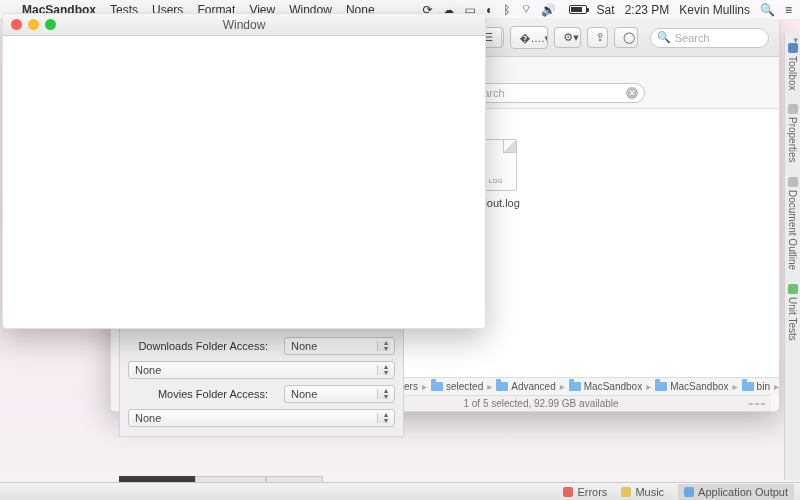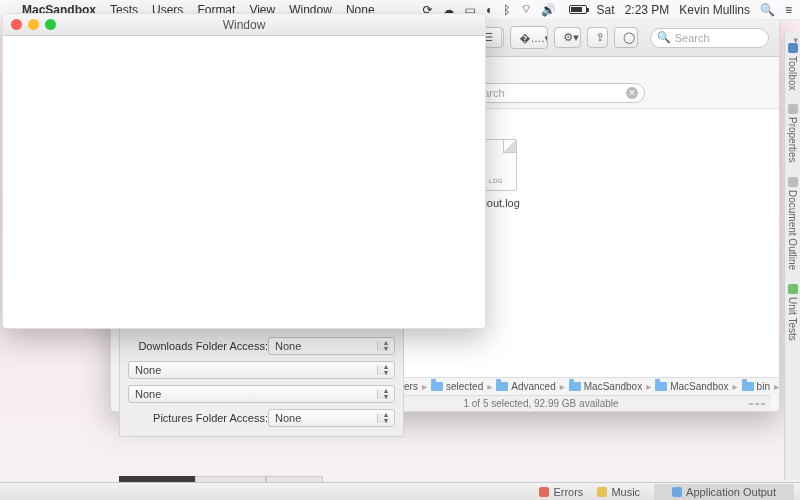--- a/index.html
+++ b/index.html
@@ -58,39 +58,39 @@
 
 
 .sidebar{position:absolute;left:0;top:58px;width:200px;bottom:0;background:#f3f1f2;border-right:1px solid #ddd;font-size:11px;padding:6px 0;}
 .sidebar .heading{color:#9a9a9a;font-size:10px;padding:8px 12px 3px;}
 .sidebar .item{display:flex;align-items:center;gap:6px;padding:3px 12px 3px 16px;color:#444;}
 .sidebar .item .ico{width:14px;height:11px;}
 
 
 #settings-panel { position:absolute; left:119px; top:327px; width:285px; background:#efefef; border:1px solid #d5d5d5; font-size:11px;}
 #settings-panel .rows{padding:6px 0;}
-#settings-panel .row{display:flex;align-items:center;padding:3px 8px;gap:0;}
+#settings-panel .row{display:flex;align-items:center;padding:3px 8px;gap:16px;}
 #settings-panel .row label{width:140px;text-align:right;color:#333;}
 .pop{flex:1;height:18px;border:1px solid #c5c5c5;border-radius:3px;background:linear-gradient(#fdfdfd,#efefef);display:flex;align-items:center;padding:0 6px;position:relative;font-size:11px;color:#444;}
 .pop::after{content:"";position:absolute;right:4px;top:3px;bottom:3px;width:12px;border-left:1px solid #ccc;background:linear-gradient(#f5f5f5,#e5e5e5);}
 .pop .arrows{position:absolute;right:6px;top:2px;font-size:8px;line-height:6px;color:#666;z-index:1;}
 
 
 #bottom-tabs{position:absolute;left:119px;top:476px;display:flex;font-size:11px;}
 #bottom-tabs span{padding:4px 10px;background:#e5e5e5;border:1px solid #c8c8c8;border-bottom:none;}
 #bottom-tabs span.active{background:#3d3d3d;color:#fff;border-color:#3d3d3d;}
 
 
 #bottom-bar{position:absolute;left:0;right:0;bottom:0;height:18px;background:linear-gradient(#f2f2f2,#e3e3e3);border-top:1px solid #c9c9c9;display:flex;align-items:center;justify-content:flex-end;padding:0 6px;gap:14px;font-size:11px;color:#555;}
 #bottom-bar .item{display:flex;align-items:center;gap:4px;justify-content:center;}
 .sq{width:10px;height:10px;border-radius:2px;display:inline-block;}
 .sq.red{background:#e06b5f;}
 .sq.yel{background:#e4c35b;}
 .sq.blue{background:#6ba8e0;}
-#bottom-bar .item.active{background:#d7d7d7;padding:2px 18px;border-radius:0;}
+#bottom-bar .item.active{background:#d7d7d7;padding:2px 6px;border-radius:0;}
 
 
 #right-rail{position:absolute;right:0;top:33px;width:16px;bottom:20px;background:#ececec;border-left:1px solid #d3d3d3;display:flex;flex-direction:column;align-items:center;padding-top:4px;gap:2px;}
 #right-rail .tab{writing-mode:vertical-rl;font-size:10px;color:#666;padding:6px 1px;display:flex;align-items:center;gap:3px;}
 #right-rail .tab .tico{width:10px;height:10px;border-radius:2px;}
 #right-rail .collapse{position:absolute;top:2px;right:2px;font-size:9px;color:#888;}
 
 .dl-icon{width:14px;height:14px;border-radius:50%;background:#9a9a9a;position:relative;display:inline-block;}
 .dl-icon::after{content:"";position:absolute;left:4px;top:3px;width:0;height:0;border-left:3px solid transparent;border-right:3px solid transparent;border-top:5px solid #fff;}
 </style>
@@ -279,27 +279,27 @@
           <span class="arrows">▴<br>▾</span>
         </div>
     </div>
     <div class="row">
       <div class="pop">
           <span>None</span>
           <span class="arrows">▴<br>▾</span>
         </div>
     </div>
     <div class="row">
+      <label>Movies Folder Access:</label>
       <div class="pop">
           <span>None</span>
           <span class="arrows">▴<br>▾</span>
         </div>
     </div>
     <div class="row">
-      <label>Pictures Folder Access:</label>
       <div class="pop">
           <span>None</span>
           <span class="arrows">▴<br>▾</span>
         </div>
     </div>
   </div>
 </div>
 
 <div id="bottom-tabs">
   <span class="active">Application</span>

